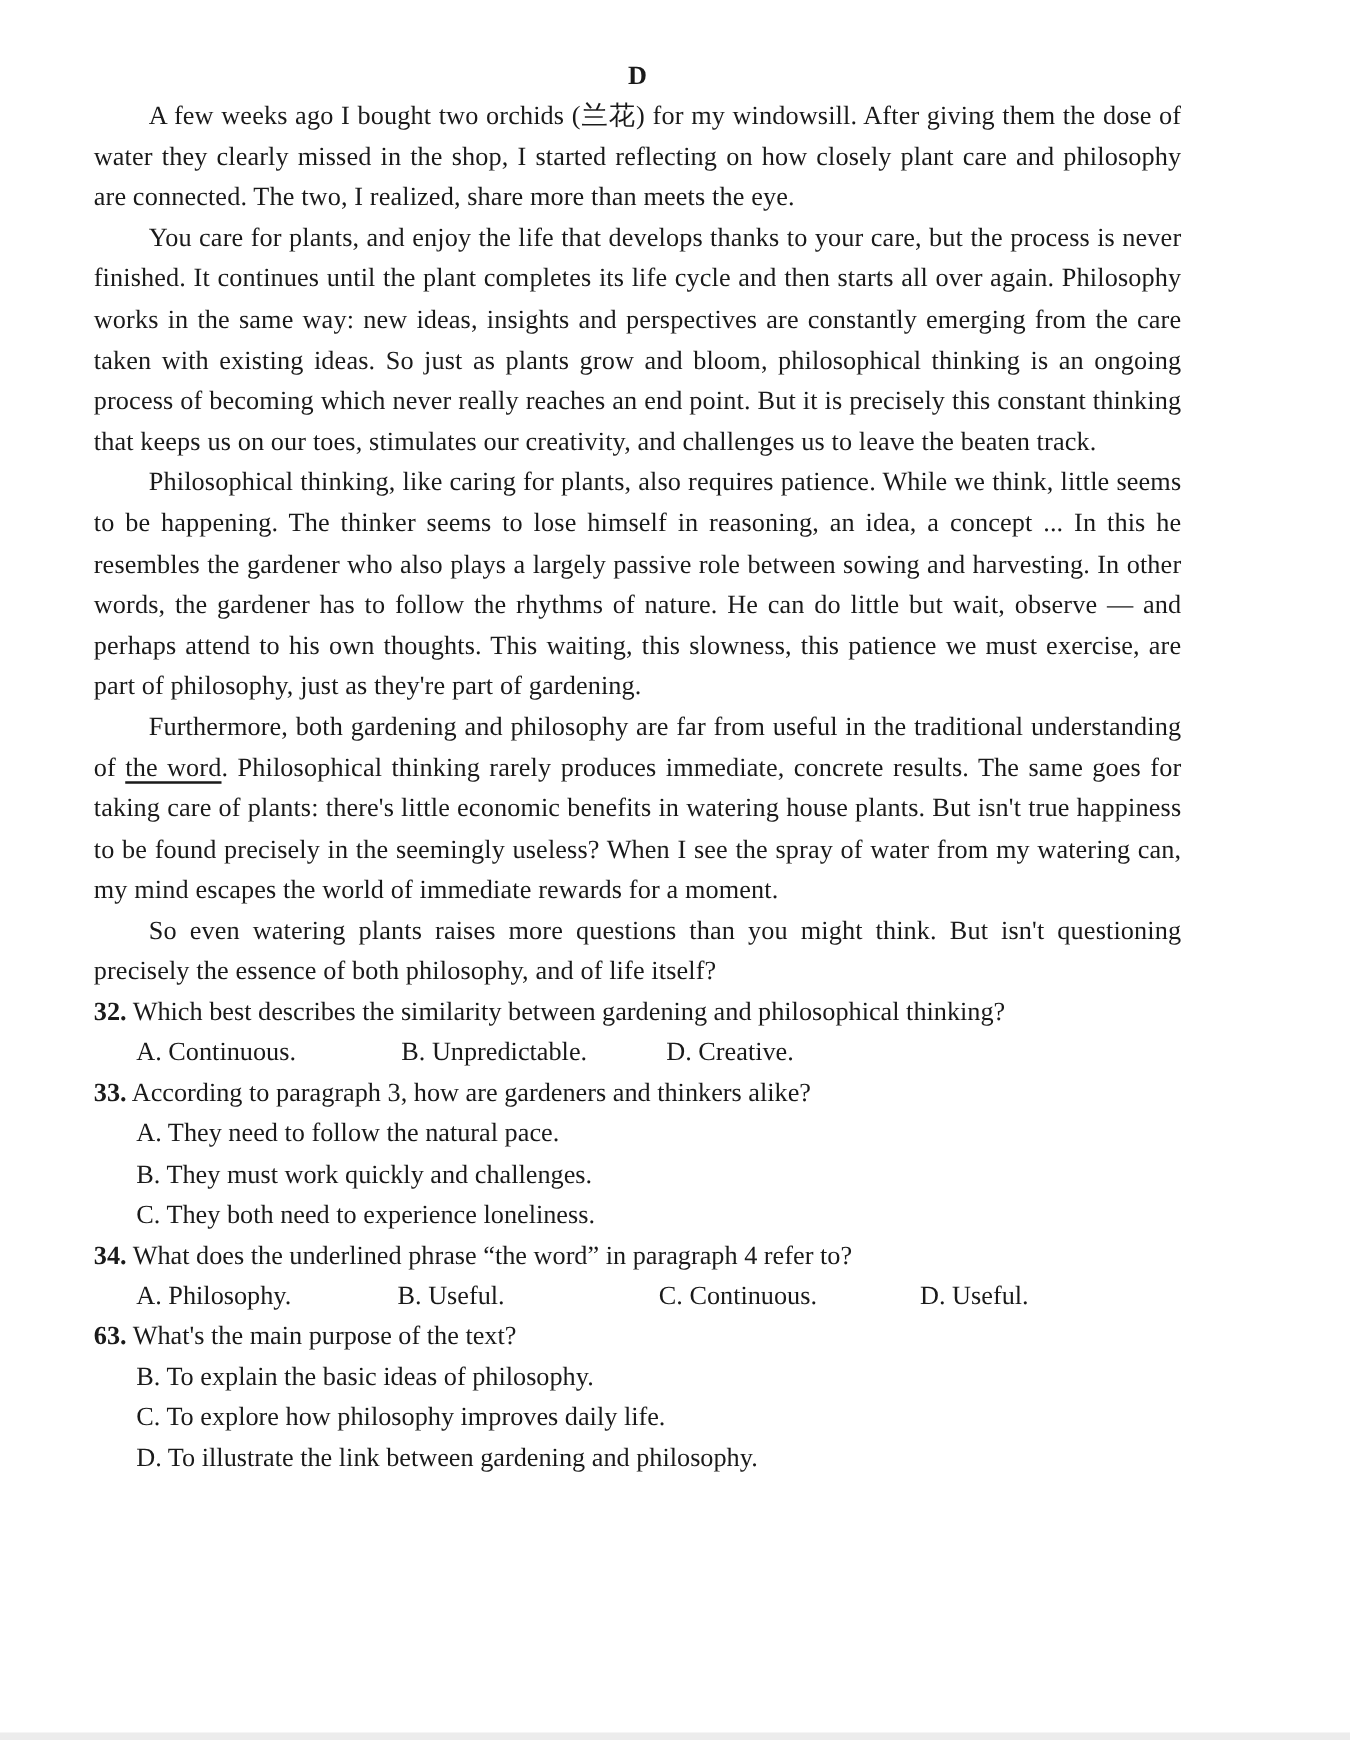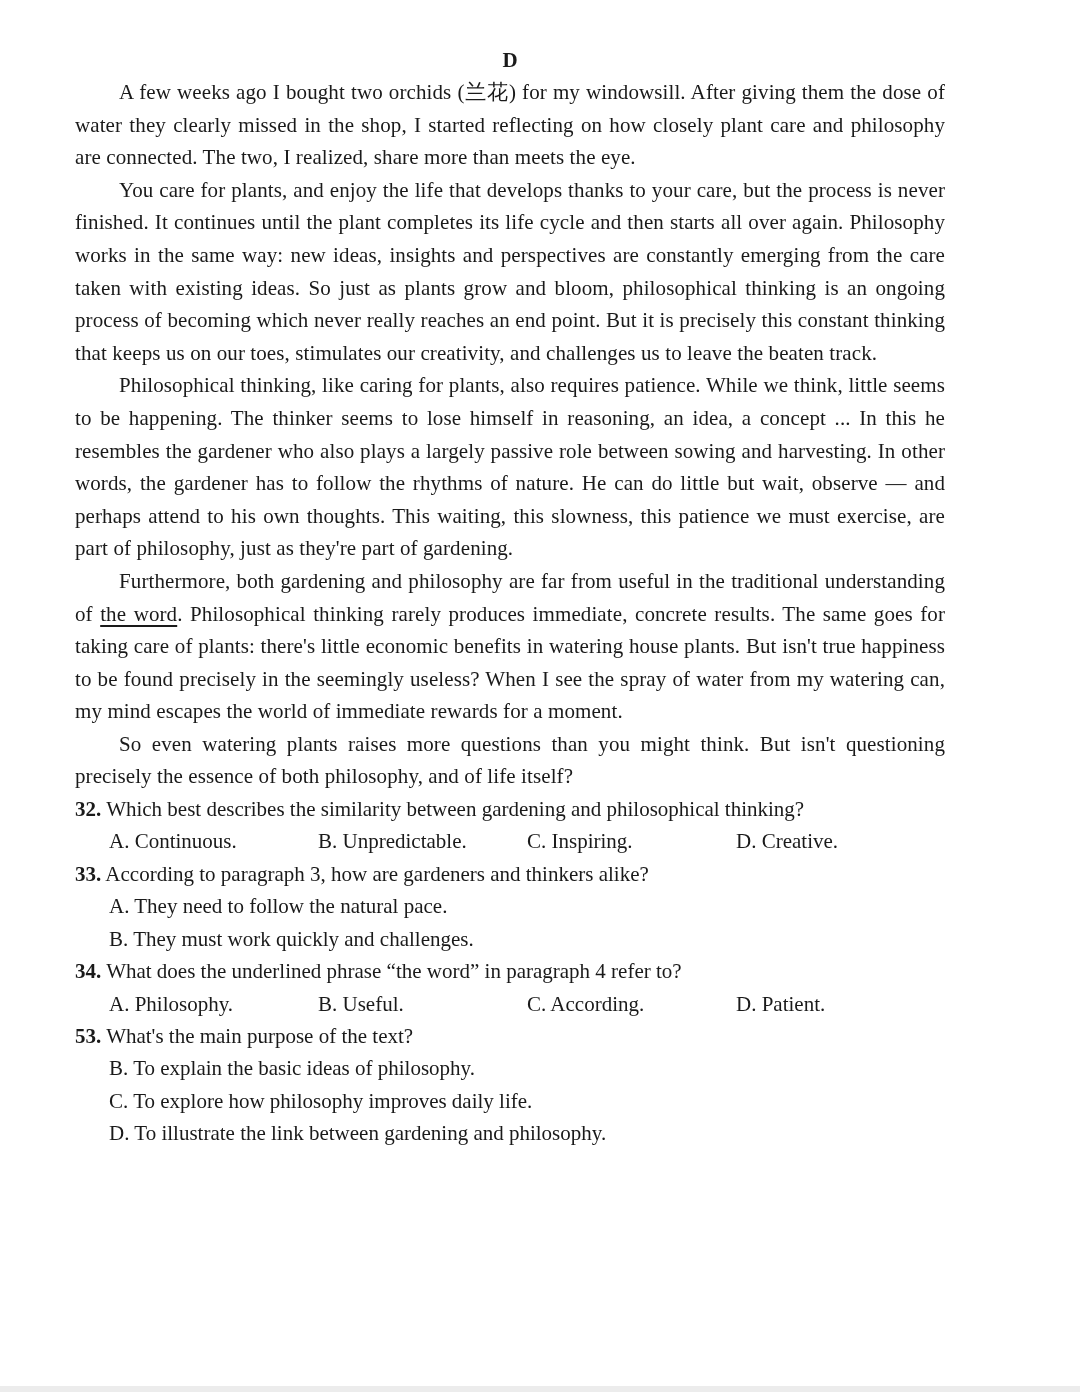--- a/index.html
+++ b/index.html
@@ -42,45 +42,45 @@
     <p class="para">So even watering plants raises more questions than you might think. But isn't questioning precisely the essence of both philosophy, and of life itself?</p>
   </div>
 
   <div>
 
     <div>
       <p class="q-stem"><span class="q-num">32.</span> <span>Which best describes the similarity between gardening and philosophical thinking?</span></p>
       <div class="opts-row">
         <span class="opt">A. Continuous.</span>
         <span class="opt">B. Unpredictable.</span>
-        <span class="opt">C. Inspiring.</span>
         <span class="opt">D. Creative.</span>
       </div>
     </div>
 
     <div>
       <p class="q-stem"><span class="q-num">33.</span> <span>According to paragraph 3, how are gardeners and thinkers alike?</span></p>
       <div class="opts-col">
         <div>A. They need to follow the natural pace.</div>
         <div>B. They must work quickly and challenges.</div>
+        <div>C. They both need to experience loneliness.</div>
       </div>
     </div>
 
     <div>
       <p class="q-stem"><span class="q-num">34.</span> <span>What does the underlined phrase “the word” in paragraph 4 refer to?</span></p>
       <div class="opts-row">
         <span class="opt">A. Philosophy.</span>
         <span class="opt">B. Useful.</span>
-        <span class="opt">C. According.</span>
-        <span class="opt">D. Patient.</span>
+        <span class="opt">C. Continuous.</span>
+        <span class="opt">D. Useful.</span>
       </div>
     </div>
 
     <div>
-      <p class="q-stem"><span class="q-num">53.</span> <span>What's the main purpose of the text?</span></p>
+      <p class="q-stem"><span class="q-num">63.</span> <span>What's the main purpose of the text?</span></p>
       <div class="opts-col">
         <div>B. To explain the basic ideas of philosophy.</div>
         <div>C. To explore how philosophy improves daily life.</div>
         <div>D. To illustrate the link between gardening and philosophy.</div>
       </div>
     </div>
   </div>
 </div>
 
 <div class="bottom-strip"></div>

